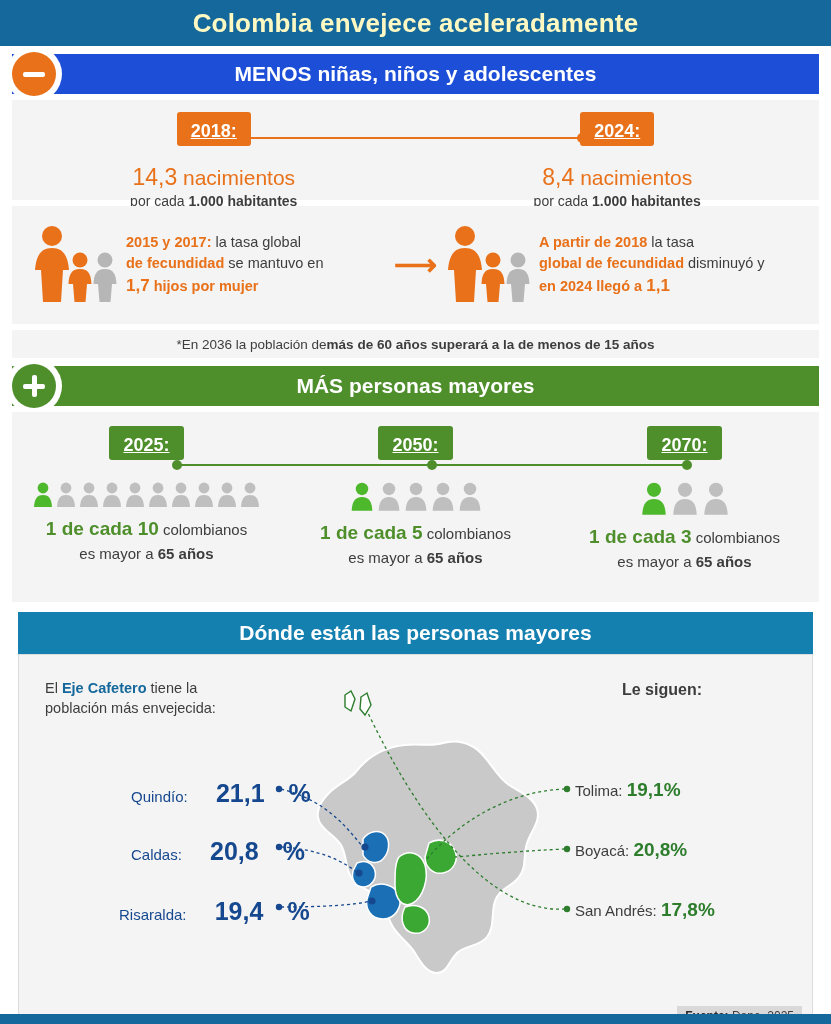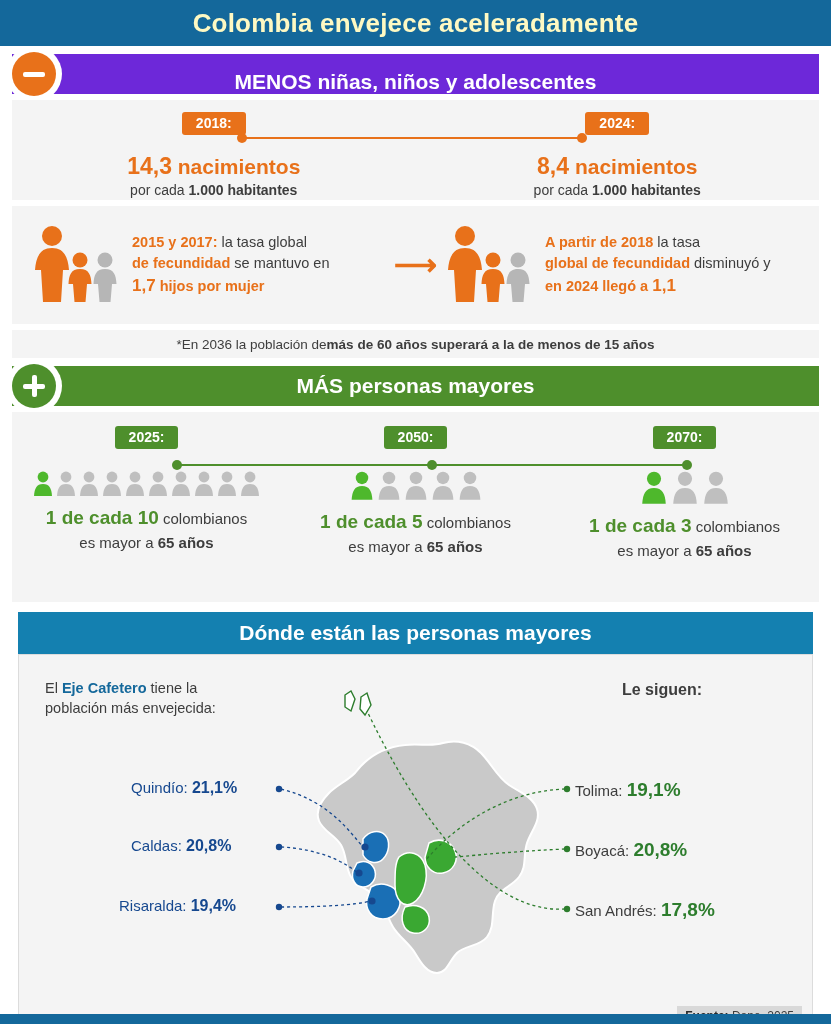--- a/index.html
+++ b/index.html
@@ -42,21 +42,21 @@
     height: 40px;
     display: flex;
     align-items: center;
     justify-content: center;
   }
   .band .band-text {
     color: #ffffff;
     font-size: 21px;
     font-weight: bold;
   }
-  .band.orange { background: #6d28d9; align-items: flex-end; }
+  .band.orange { background: #1d4ed8; }
   .band.green  { background: #4e8f2c; }
   .band.blue   { background: #1480b0; }
 
   .band-badge {
     position: absolute;
     left: -6px;
     top: -8px;
     width: 56px;
     height: 56px;
     border-radius: 50%;
@@ -102,23 +102,24 @@
     flex: 1;
     display: flex;
     flex-direction: column;
     align-items: center;
     position: relative;
   }
   .year-pill {
     background: #e8711a;
     color: #ffffff;
     font-weight: bold;
-    font-size: 14px;
-    padding: 3px 14px 4px 14px;
+    font-size: 18px;
+    padding: 9px 14px 4px 14px;
     border-radius: 3px;
+    text-decoration: underline;
   }
   .year-pill.green { background: #4e8f2c; }
   .dot-line-wrap {
     position: absolute;
     top: 31px;
     left: 0;
     width: 100%;
     height: 14px;
   }
   .conn-line {
@@ -132,21 +133,21 @@
     width: 10px;
     height: 10px;
     border-radius: 50%;
     background: #e8711a;
     top: 2px;
   }
   .births-big {
     margin-top: 18px;
     color: #e8711a;
     font-size: 21px;
-    font-weight: bold;
+    font-weight: normal;
   }
   .births-big .num { font-size: 23px; }
   .births-sub {
     margin-top: 2px;
     font-size: 14px;
     color: #3d3d3d;
   }
   .births-sub b { color: #3d3d3d; }
 
   
@@ -154,21 +155,21 @@
     margin-top: 6px;
     height: 118px;
     display: flex;
     align-items: center;
     padding: 0 18px;
   }
   .fert-half {
     flex: 1;
     display: flex;
     align-items: center;
-    gap: 10px;
+    gap: 4px;
   }
   .fert-text {
     font-size: 14.5px;
     line-height: 1.42;
     color: #3d3d3d;
   }
   .fert-text b { color: #e8711a; }
   .fert-text .big { font-size: 17px; font-weight: bold; color: #e8711a; }
   .arrow {
     color: #e8711a;
@@ -252,21 +253,21 @@
     font-size: 16px;
     font-weight: bold;
     color: #3d3d3d;
   }
   .lbl {
     position: absolute;
     font-size: 15px;
     white-space: nowrap;
   }
   .lbl.left { color: #16488f; }
-  .lbl.left .pct { font-size: 16px; font-weight: bold; }
+  .lbl.left .pct { font-size: 25px; font-weight: bold; margin-left: 24px; }
   .lbl.right { color: #3d3d3d; }
   .lbl.right .pct { font-size: 19px; font-weight: bold; color: #2d7d2d; }
   .src {
     position: absolute;
     right: 10px;
     bottom: 8px;
     background: #d9d9d9;
     font-size: 12px;
     color: #3d3d3d;
     padding: 3px 8px;

